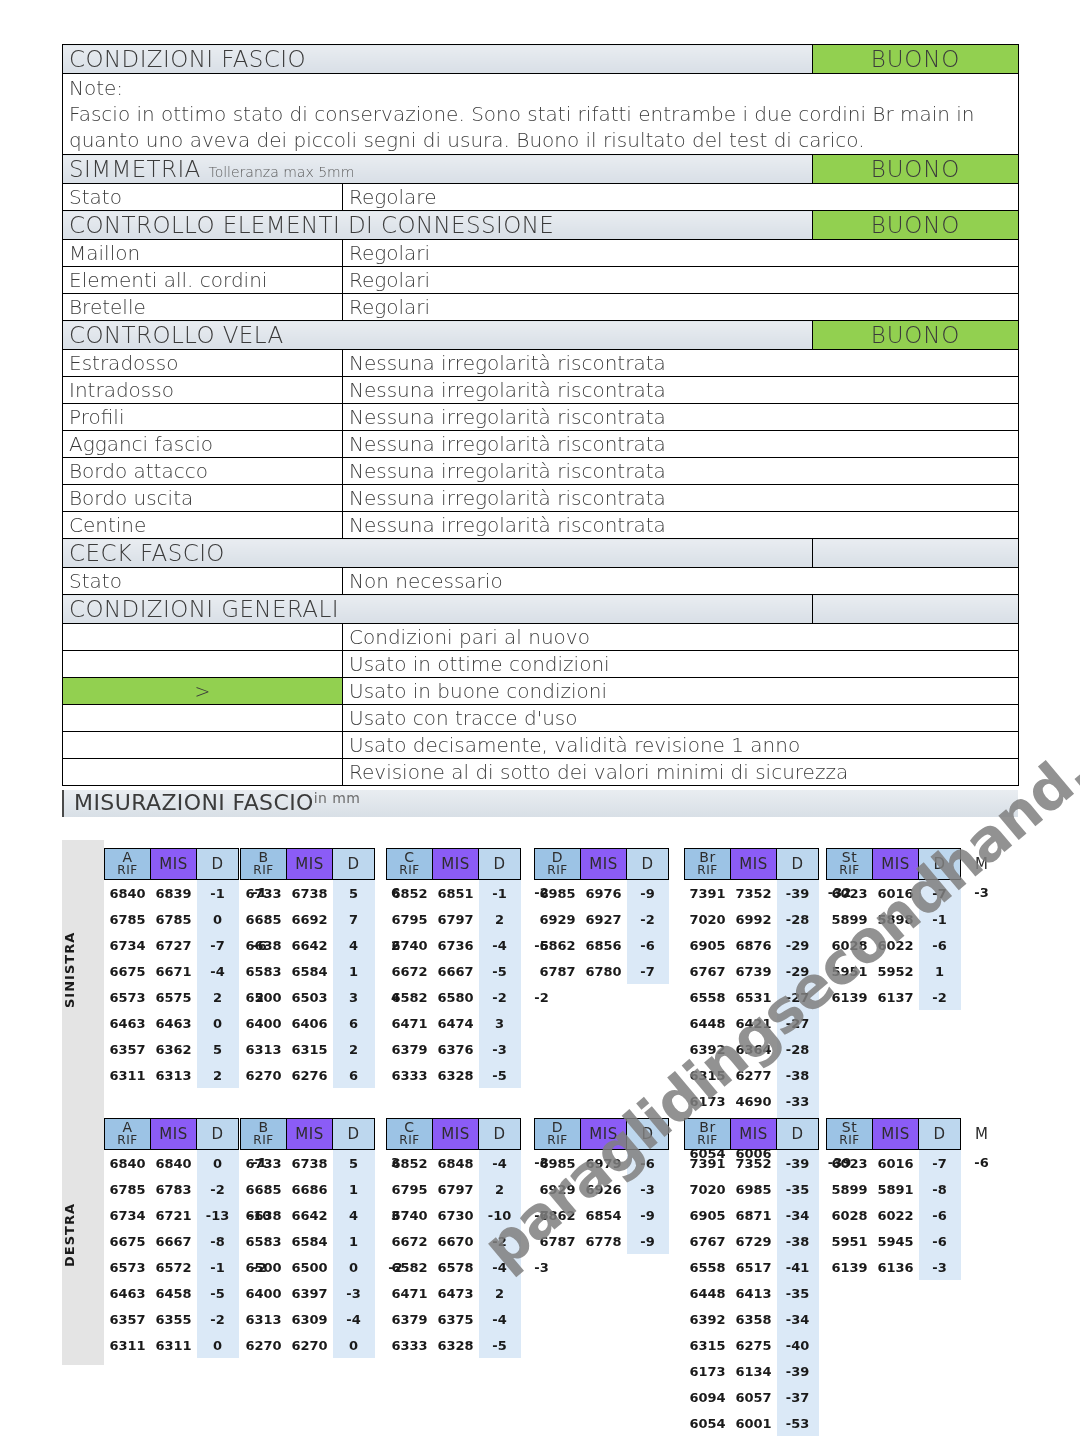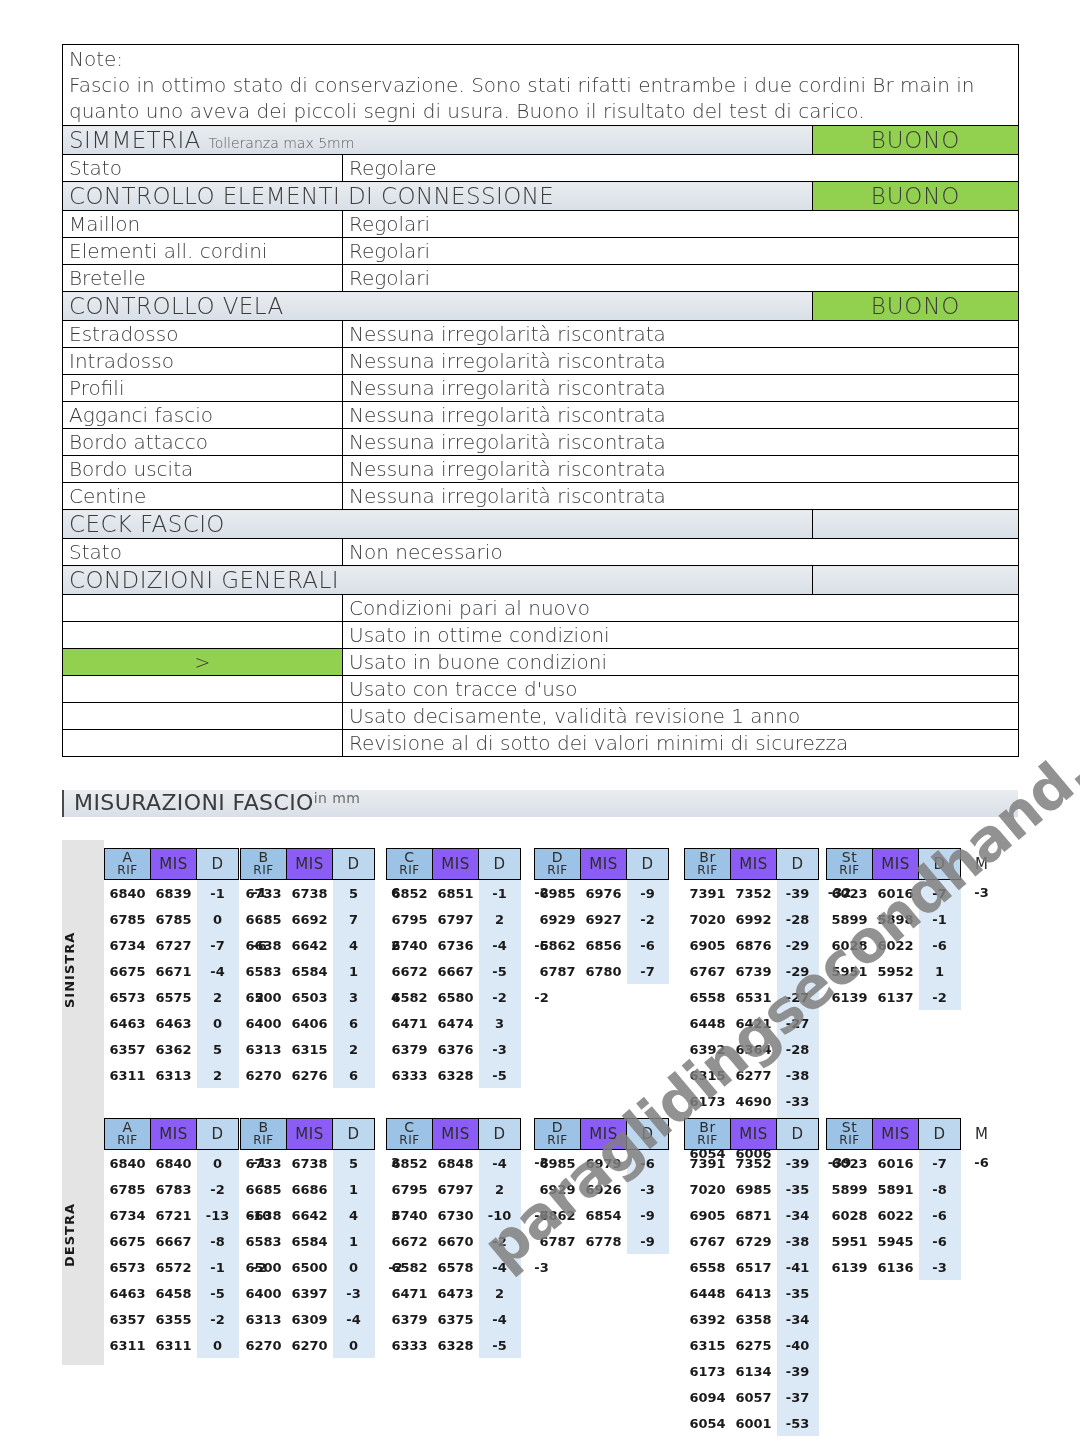--- a/index.html
+++ b/index.html
@@ -155,20 +155,24 @@
 <body>
 
 <table id="report">
   <colgroup>
     <col style="width:280px">
       <col style="width:470px">
       <col style="width:206px">
   </colgroup>
   <tbody id="report-body">
       <tr>
+        <td class="sec-title" colspan="2"><span>CONDIZIONI FASCIO</span></td>
+        <td class="badge">BUONO</td>
+      </tr>
+      <tr>
         <td class="note-cell" colspan="3"><span class="lbl">Note:</span><span>Fascio in ottimo stato di conservazione. Sono stati rifatti entrambe i due cordini Br main in quanto uno aveva dei piccoli segni di usura. Buono il risultato del test di carico.</span></td>
       </tr>
       <tr>
         <td class="sec-title" colspan="2"><span>SIMMETRIA</span> <span class="sub">Tolleranza max 5mm</span></td>
         <td class="badge">BUONO</td>
       </tr>
       <tr>
         <td>Stato</td>
         <td colspan="2">Regolare</td>
       </tr>

